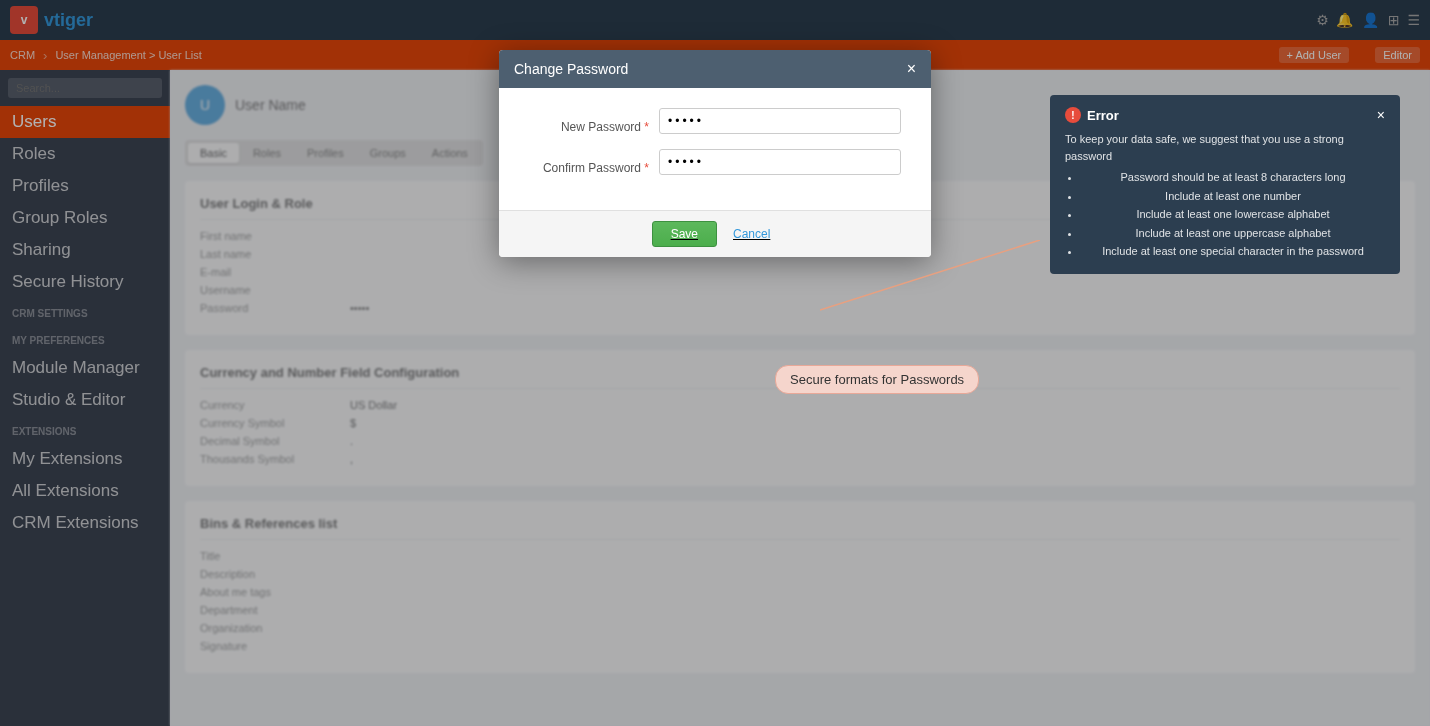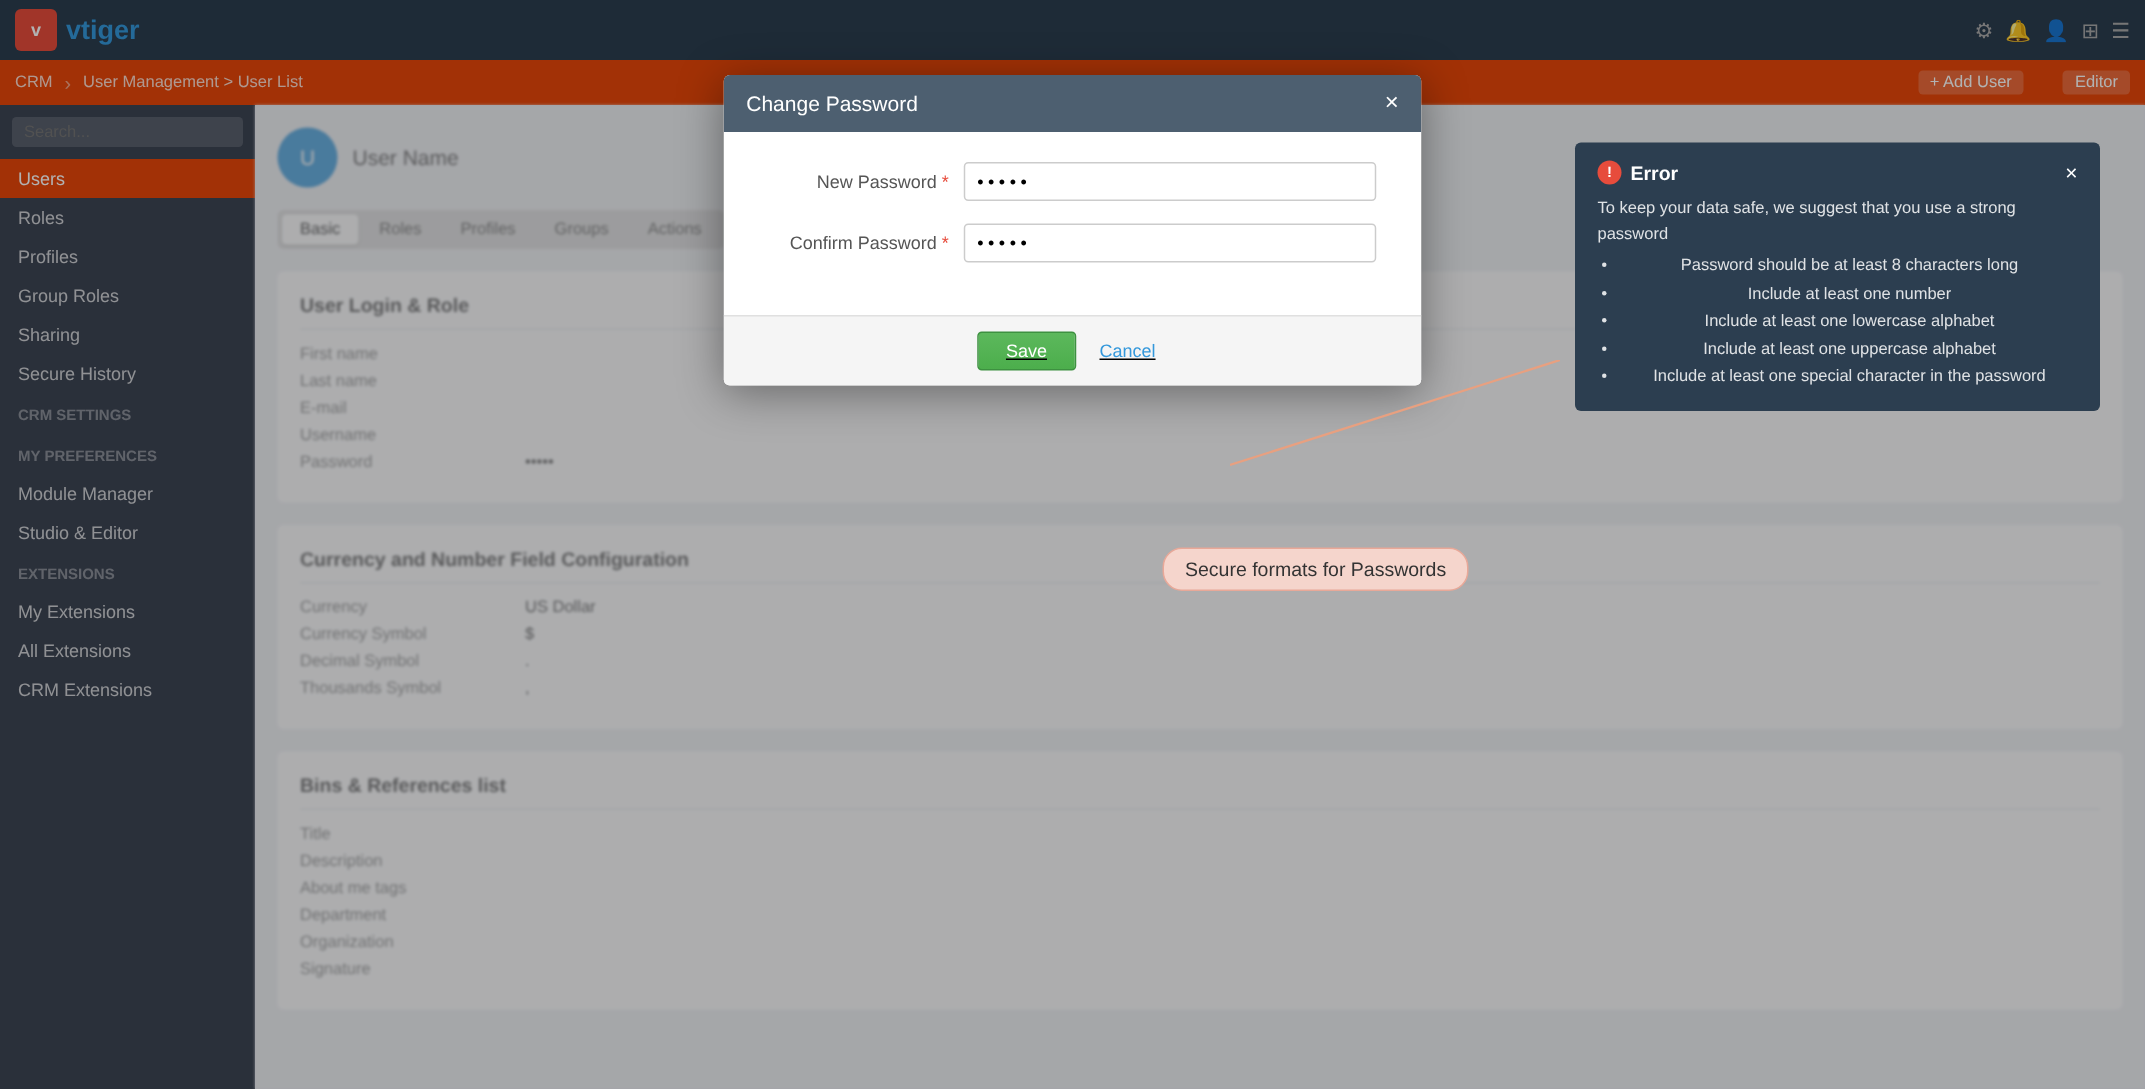--- a/index.html
+++ b/index.html
@@ -65,21 +65,21 @@
       background: rgba(255,255,255,0.15);
       border: none;
       border-radius: 3px;
       color: white;
       padding: 4px 8px;
       font-size: 11px;
     }
     .sidebar-item {
       padding: 6px 12px;
       color: rgba(255,255,255,0.75);
-      font-size: 12px;
+      font-size: 17px;
       cursor: pointer;
       display: block;
     }
     .sidebar-item.active { background: #e8470a; color: white; }
     .sidebar-section { padding: 6px 12px; color: rgba(255,255,255,0.4); font-size: 10px; font-weight: bold; text-transform: uppercase; margin-top: 4px; }
 
     
     .content {
       flex: 1;
       overflow-y: auto;
@@ -125,21 +125,21 @@
       background: rgba(0,0,0,0.3);
       z-index: 100;
     }
 
     
     .modal {
       position: absolute;
       top: 50px;
       left: 50%;
       transform: translateX(-50%);
-      width: 465px;
+      width: 432px;
       background: white;
       border-radius: 4px;
       box-shadow: 0 5px 30px rgba(0,0,0,0.4);
       z-index: 200;
       overflow: hidden;
     }
     .modal-header {
       background: #4d5f70;
       color: white;
       padding: 10px 15px;
@@ -154,21 +154,21 @@
       font-size: 16px;
       background: none;
       border: none;
       color: white;
     }
     .modal-body {
       padding: 20px 30px;
     }
     .form-group {
       display: flex;
-      align-items: center;
+      align-items: flex-end;
       margin-bottom: 15px;
     }
     .form-label {
       text-align: right;
       min-width: 130px;
       padding-right: 10px;
       font-size: 12px;
       color: #555;
     }
     .form-label .required { color: #e74c3c; }

